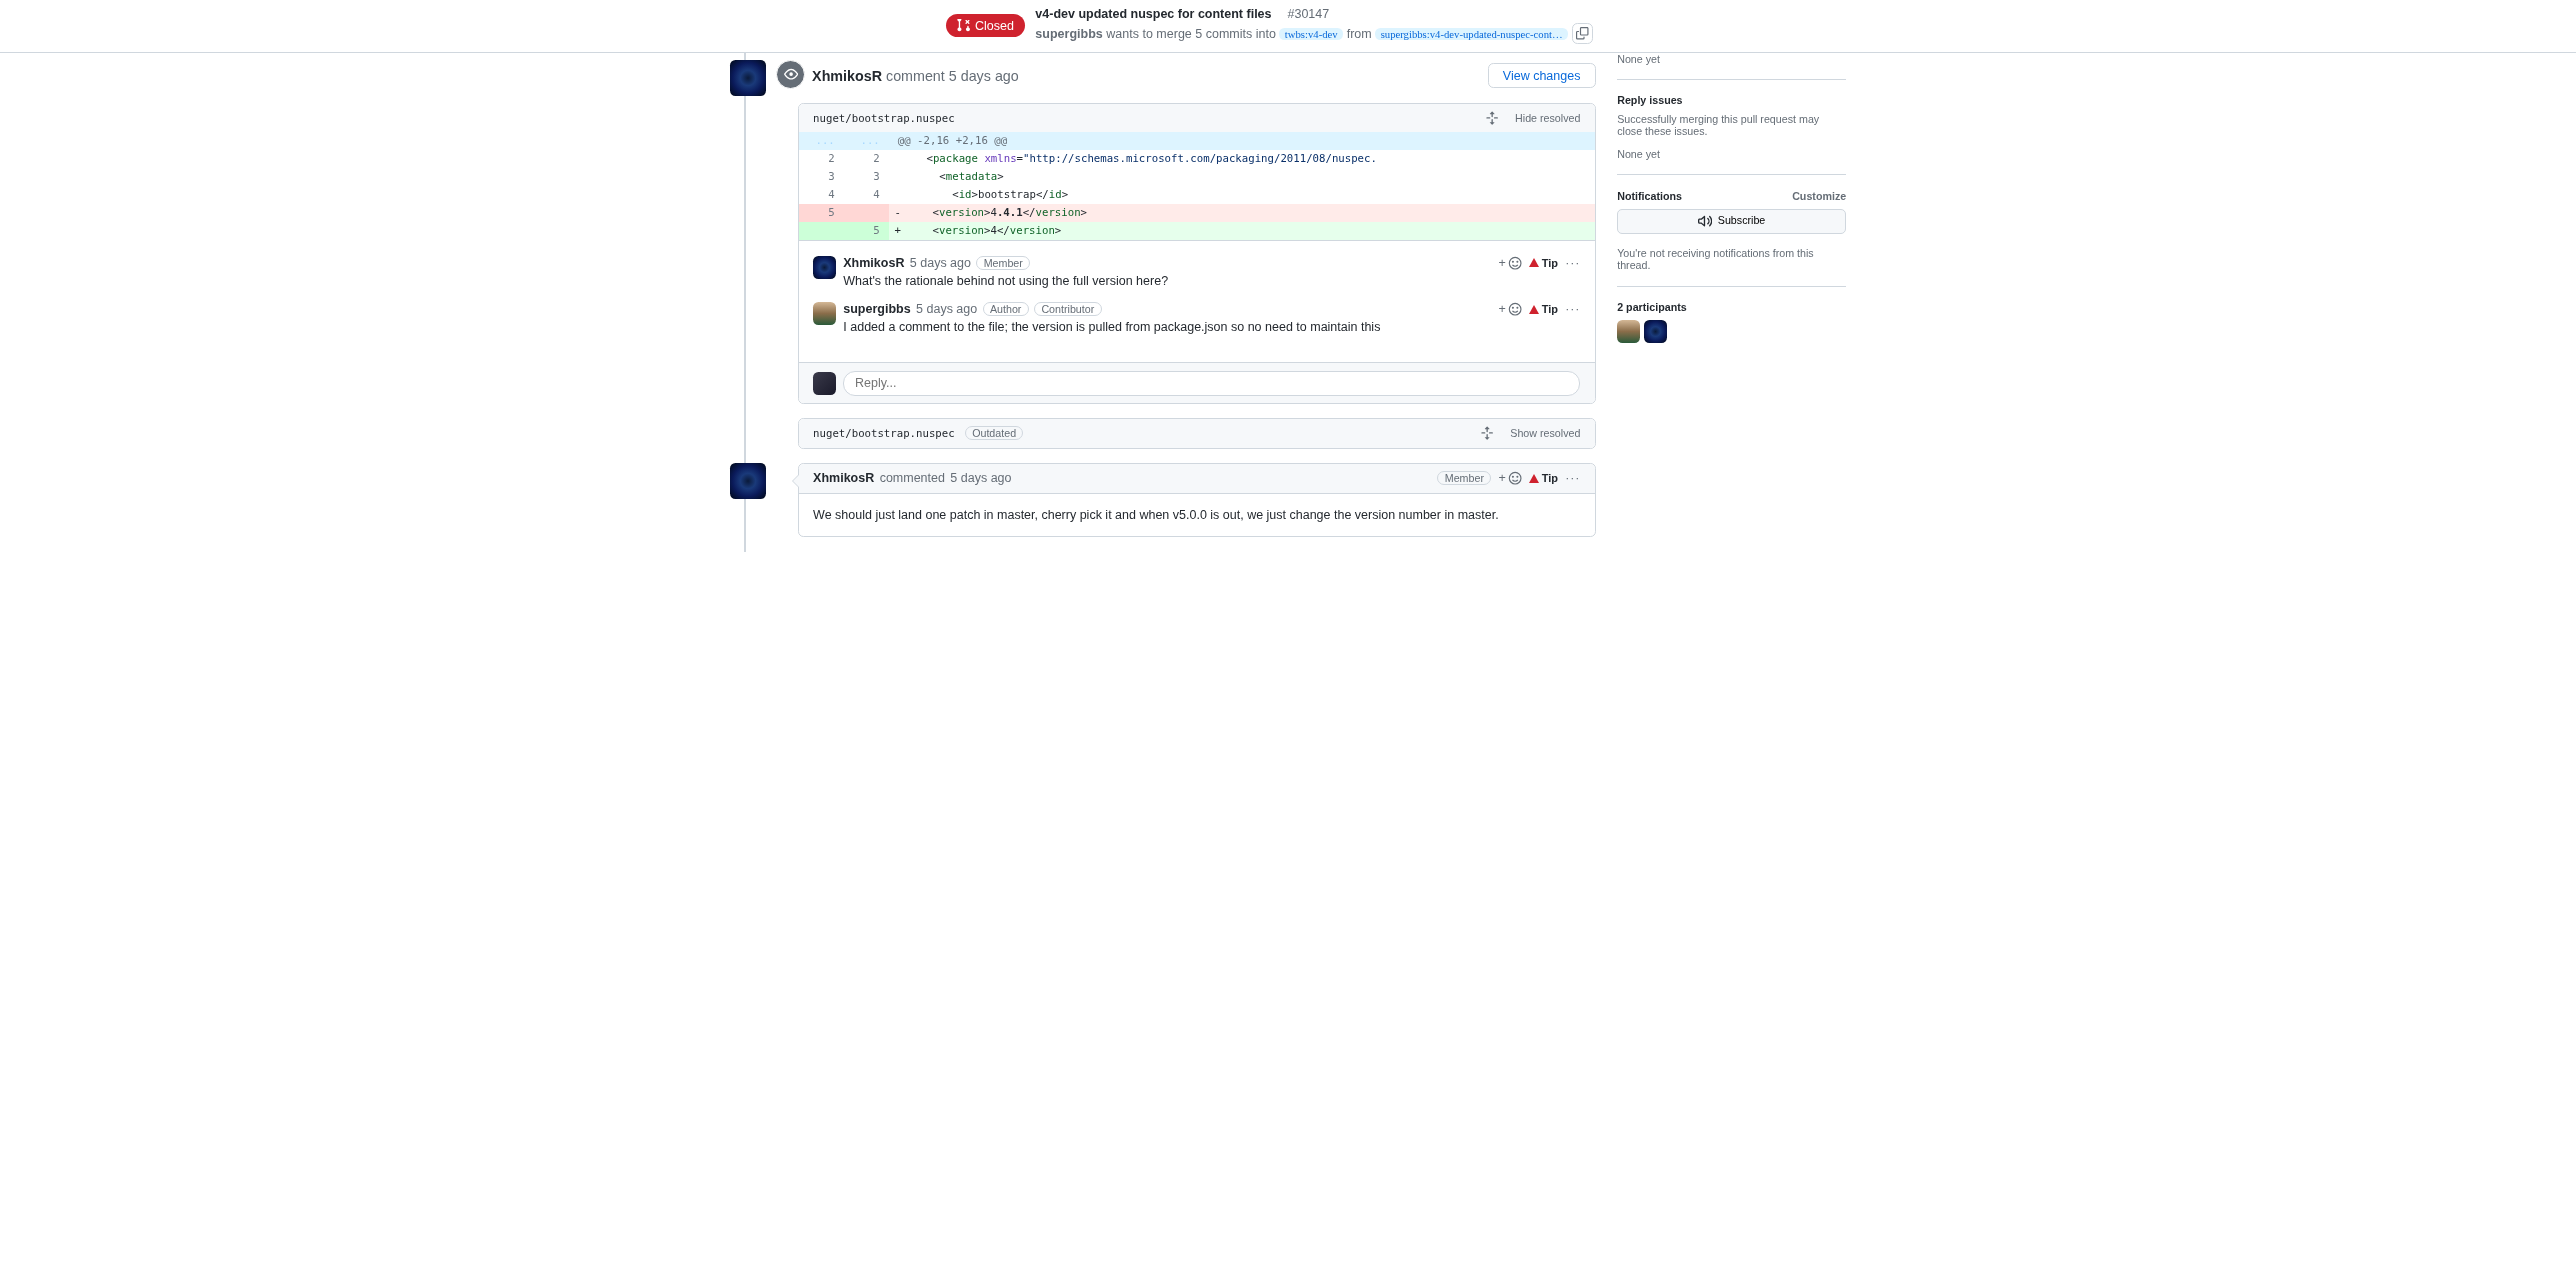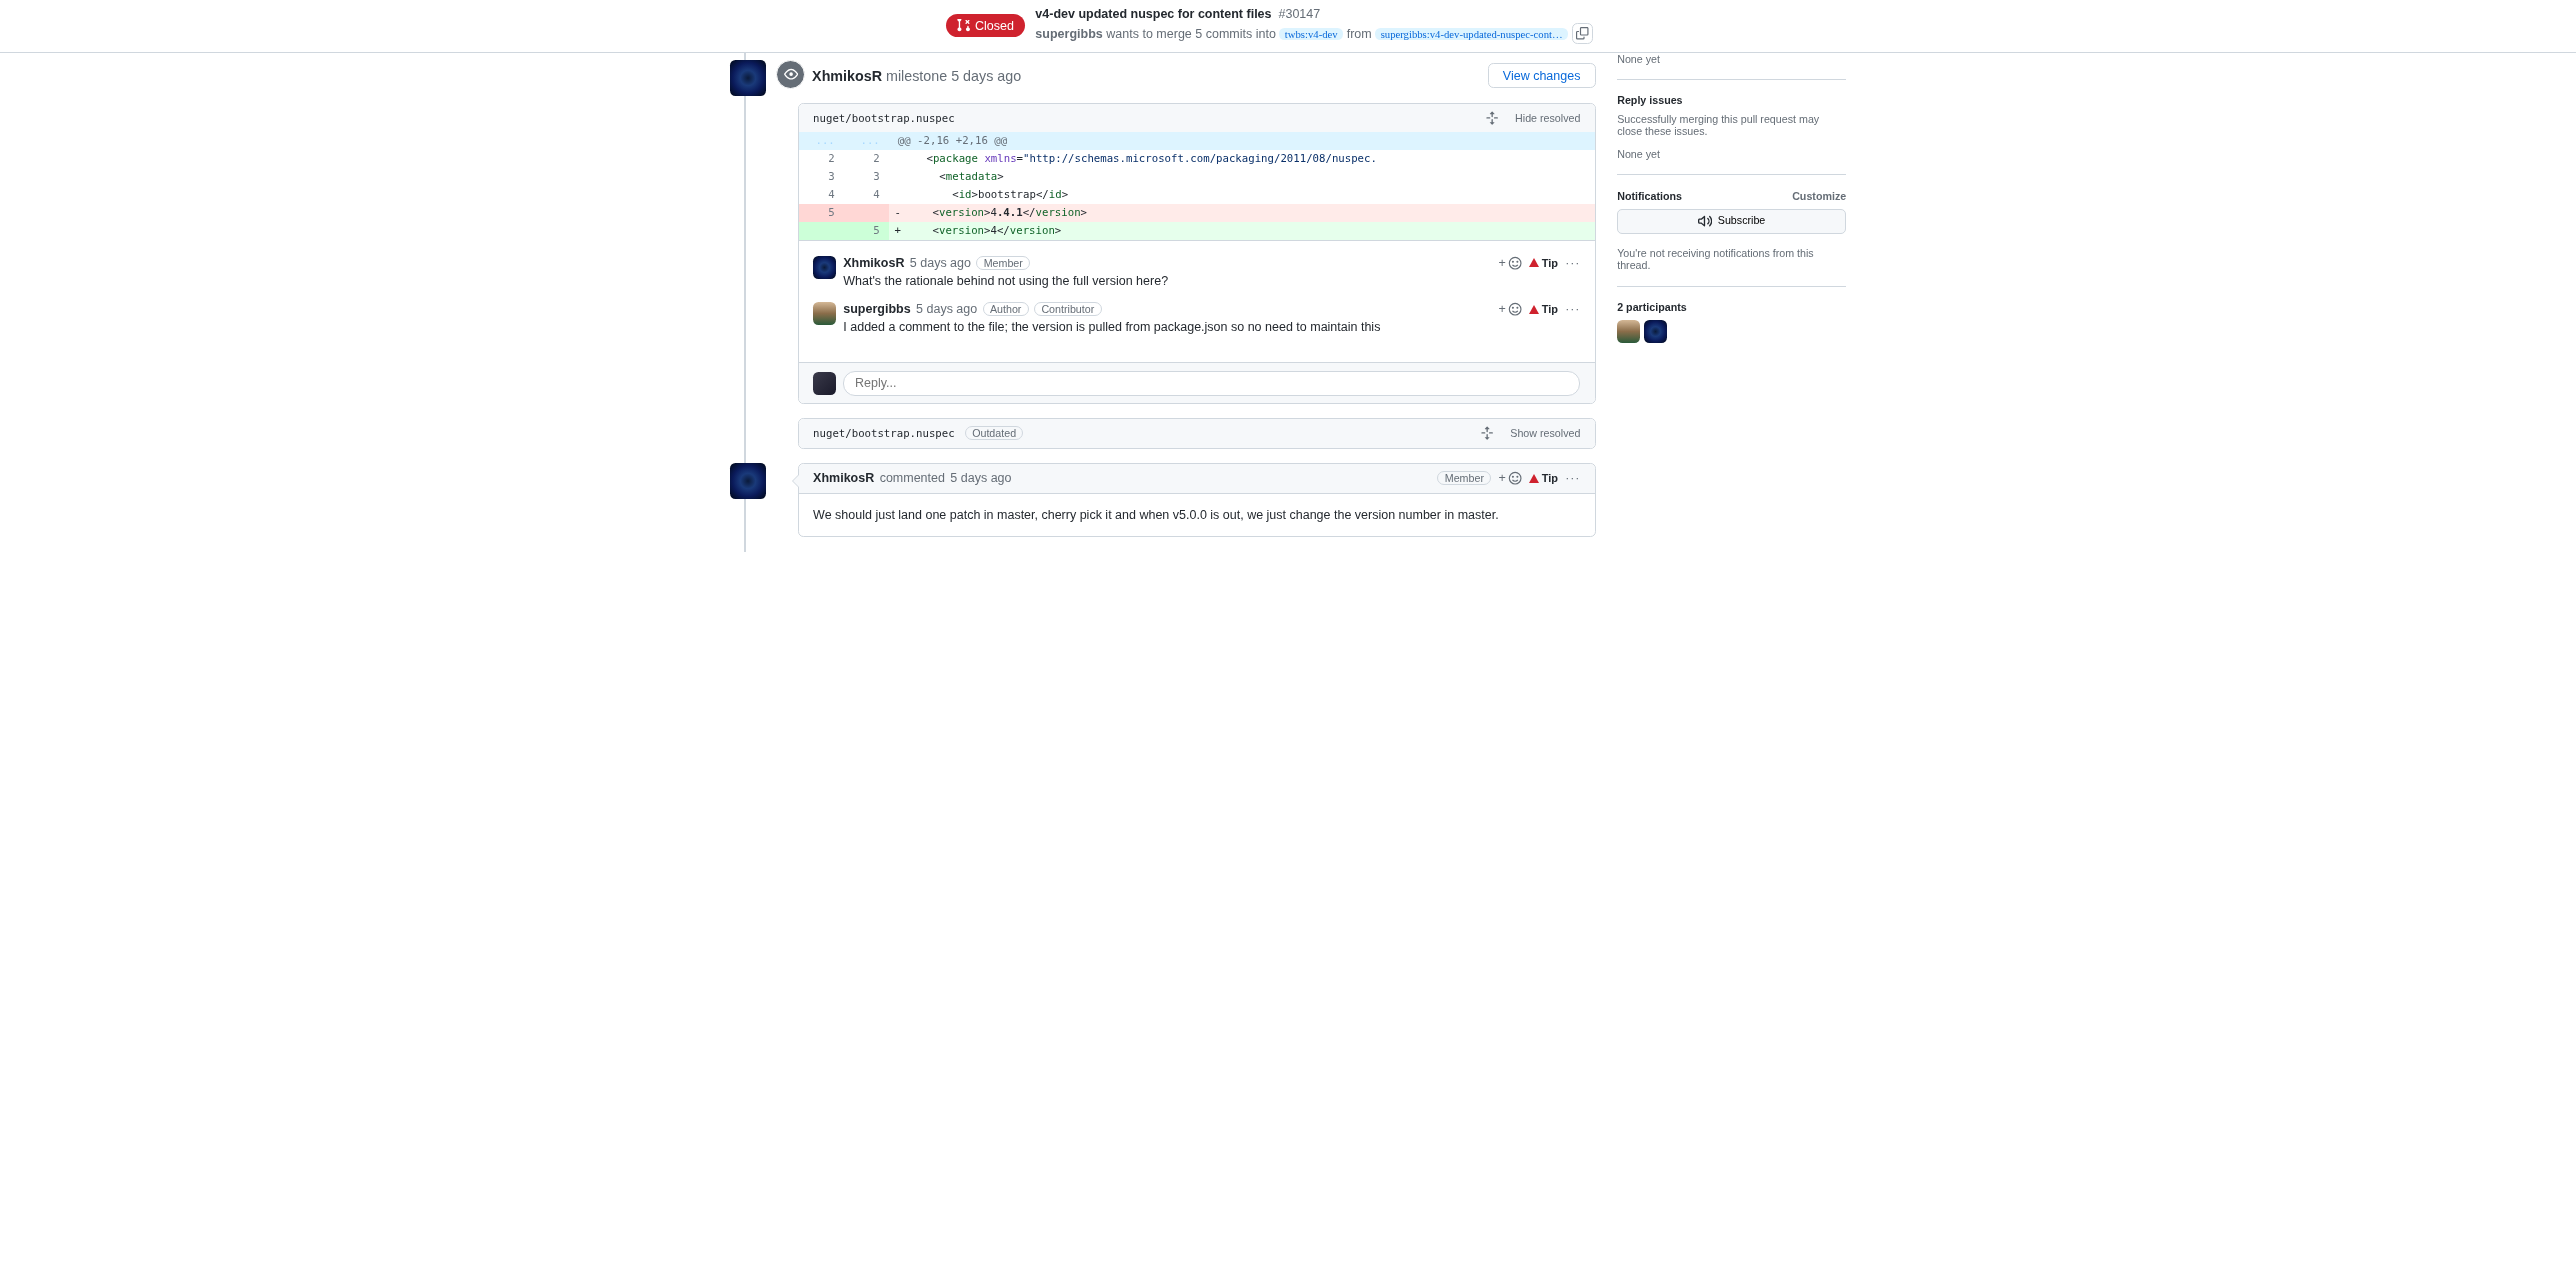--- a/index.html
+++ b/index.html
@@ -2,21 +2,21 @@
 <html style="font-size:14.3px"><head>
 <meta charset="utf-8">
 <style>
 *{box-sizing:border-box;margin:0;padding:0}
 body{font-family:-apple-system,BlinkMacSystemFont,"Segoe UI",Helvetica,Arial,sans-serif;font-size:12.5px;color:#24292f;background:#fff}
 .sticky-header{position:sticky;top:0;background:#fff;border-bottom:0.9px solid #d0d7de;padding:7.2px 0;z-index:100}
 .sticky-inner{max-width:1145px;margin:0 auto;padding:0 14.3px;display:flex;align-items:center;gap:10.7px}
 .state-closed{display:inline-flex;align-items:center;gap:3.6px;background:#cf222e;color:#fff;padding:4.5px 10.7px;border-radius:2em;font-weight:500;font-size:12.5px}
 .state-closed svg{fill:#fff}
 .title-block{flex:1;min-width:0}
-.title-row{display:flex;align-items:baseline;gap:7px}
+.title-row{display:flex;align-items:baseline;gap:16px}
 .pr-title{font-weight:600;font-size:12.5px}
 .pr-number{color:#656d76;font-weight:300}
 .merge-info{font-size:12.5px;color:#656d76;margin-top:1.8px;display:flex;align-items:center;gap:3.6px}
 .author-link{color:#656d76;font-weight:600}
 .branch-label{display:inline-block;font-family:Liberation Serif, serif;font-size:10.7px;background:#ddf4ff;color:#0969da;padding:0 5.4px;border-radius:5.4px;max-width:206px;overflow:hidden;text-overflow:ellipsis;white-space:nowrap;vertical-align:middle}
 .copy-btn{width:21.5px;height:21.5px;border:0.9px solid #d0d7de;border-radius:5.4px;background:#fff;display:inline-flex;align-items:center;justify-content:center;cursor:pointer}
 .main-wrap{max-width:1145px;margin:0 auto;padding:0 14.3px;display:flex;gap:21.5px}
 .discussion{flex:1;min-width:0;padding-top:7.2px}
 .sidebar{width:229px;flex-shrink:0;font-size:10.7px;color:#656d76}
 .sidebar-group{padding:14.3px 0;border-bottom:0.9px solid #d0d7de}
@@ -124,21 +124,21 @@
       <div class="timeline-line"></div>
       <div class="review-avatar avatar lg av-xh"></div>
       <div class="badge-circle">
         <svg width="14.3" height="14.3" viewBox="0 0 16 16">
             <path d="M8 2c1.981 0 3.671.992 4.933 2.078 1.27 1.091 2.187 2.345 2.637 3.023a1.62 1.62 0 0 1 0 1.798c-.45.678-1.367 1.932-2.637 3.023C11.67 13.008 9.981 14 8 14c-1.981 0-3.671-.992-4.933-2.078C1.797 10.83.88 9.576.43 8.898a1.62 1.62 0 0 1 0-1.798c.45-.677 1.367-1.931 2.637-3.022C4.33 2.992 6.019 2 8 2ZM1.679 7.932a.12.12 0 0 0 0 .136c.411.622 1.241 1.75 2.366 2.717C5.176 11.758 6.527 12.5 8 12.5c1.473 0 2.825-.742 3.955-1.715 1.124-.967 1.954-2.096 2.366-2.717a.12.12 0 0 0 0-.136c-.412-.621-1.242-1.75-2.366-2.717C10.824 4.242 9.473 3.5 8 3.5c-1.473 0-2.825.742-3.955 1.715-1.124.967-1.954 2.096-2.366 2.717ZM8 10a2 2 0 1 1-.001-3.999A2 2 0 0 1 8 10Z"></path>
           </svg>
       </div>
       <div class="review-header">
         <div class="review-header-text">
           <span class="strong">XhmikosR</span>
-          <span>milestone</span>
+          <span>comment</span>
           <span>5 days ago</span>
         </div>
         <button class="btn link-style">View changes</button>
       </div>
 
       <div class="review-thread">
         <div class="file-hdr">
           <span class="file-path">nuget/bootstrap.nuspec</span>
           <span class="resolved-toggle">
             <svg width="14.3" height="14.3" viewBox="0 0 16 16" fill="#656d76">

